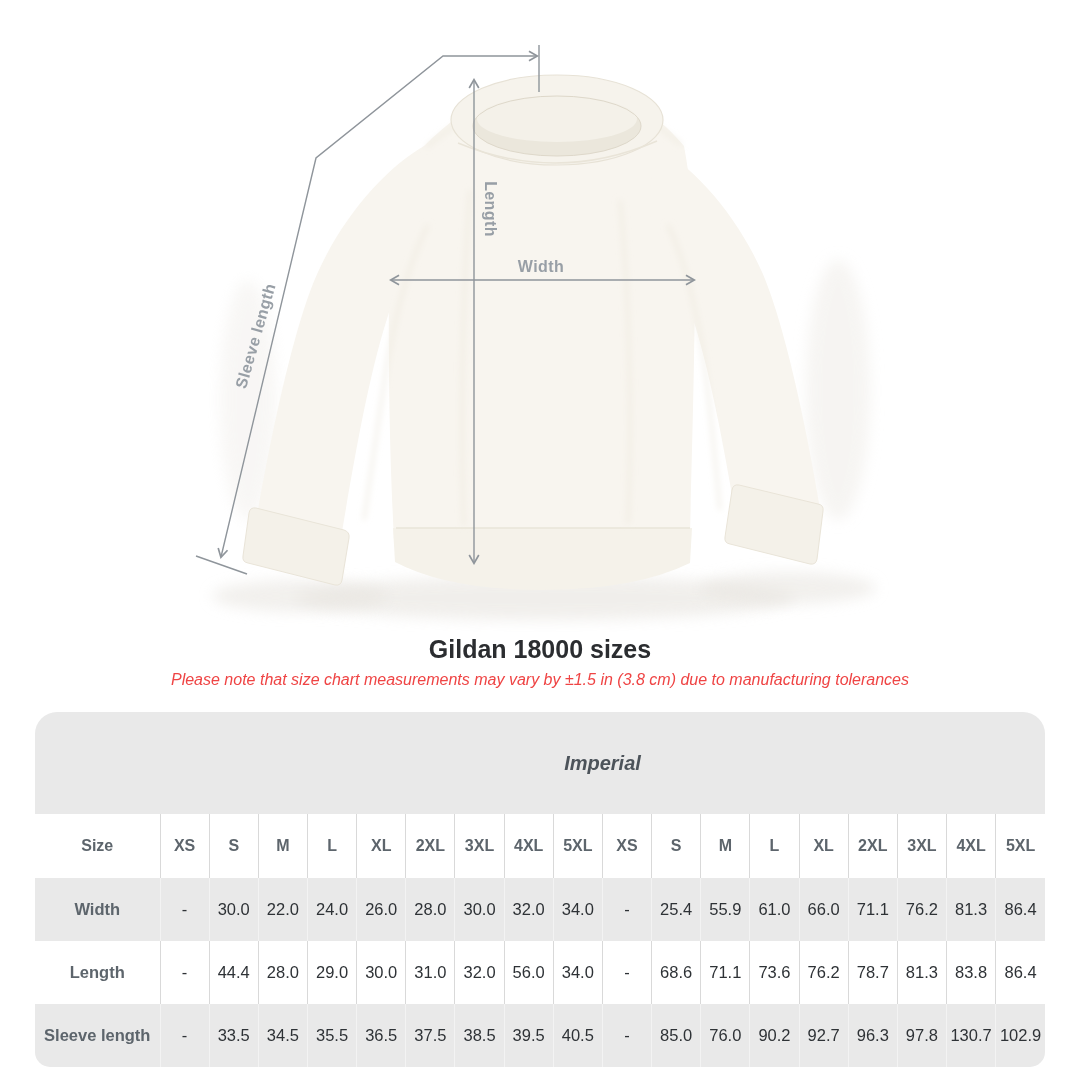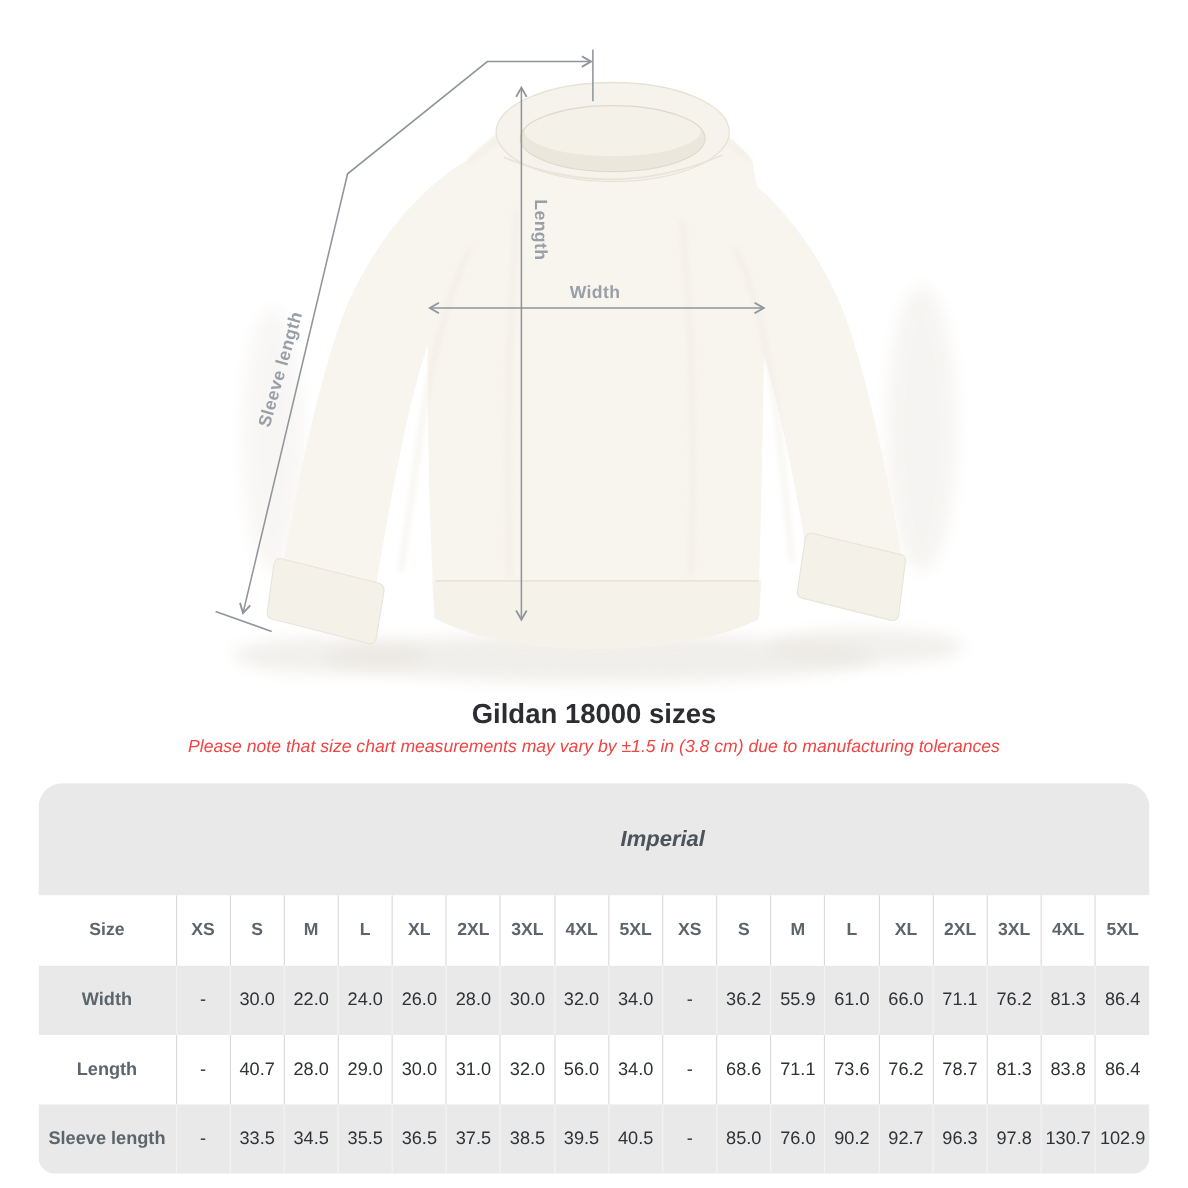--- a/index.html
+++ b/index.html
@@ -190,33 +190,33 @@
           <td>-</td>
           <td>30.0</td>
           <td>22.0</td>
           <td>24.0</td>
           <td>26.0</td>
           <td>28.0</td>
           <td>30.0</td>
           <td>32.0</td>
           <td>34.0</td>
           <td>-</td>
-          <td>36.2</td>
+          <td>25.4</td>
           <td>55.9</td>
           <td>61.0</td>
           <td>66.0</td>
           <td>71.1</td>
           <td>76.2</td>
           <td>81.3</td>
           <td>86.4</td>
         </tr>
         <tr>
           <td class="rowlabel">Length</td>
           <td>-</td>
-          <td>40.7</td>
+          <td>44.4</td>
           <td>28.0</td>
           <td>29.0</td>
           <td>30.0</td>
           <td>31.0</td>
           <td>32.0</td>
           <td>56.0</td>
           <td>34.0</td>
           <td>-</td>
           <td>68.6</td>
           <td>71.1</td>

